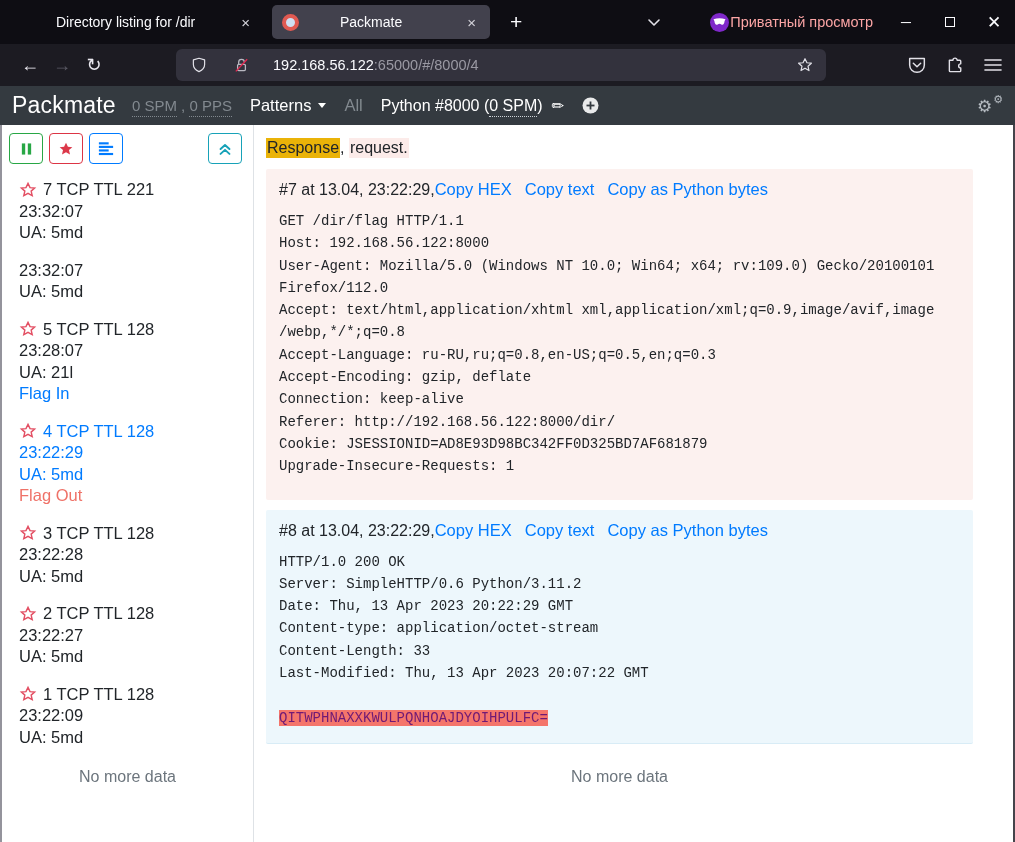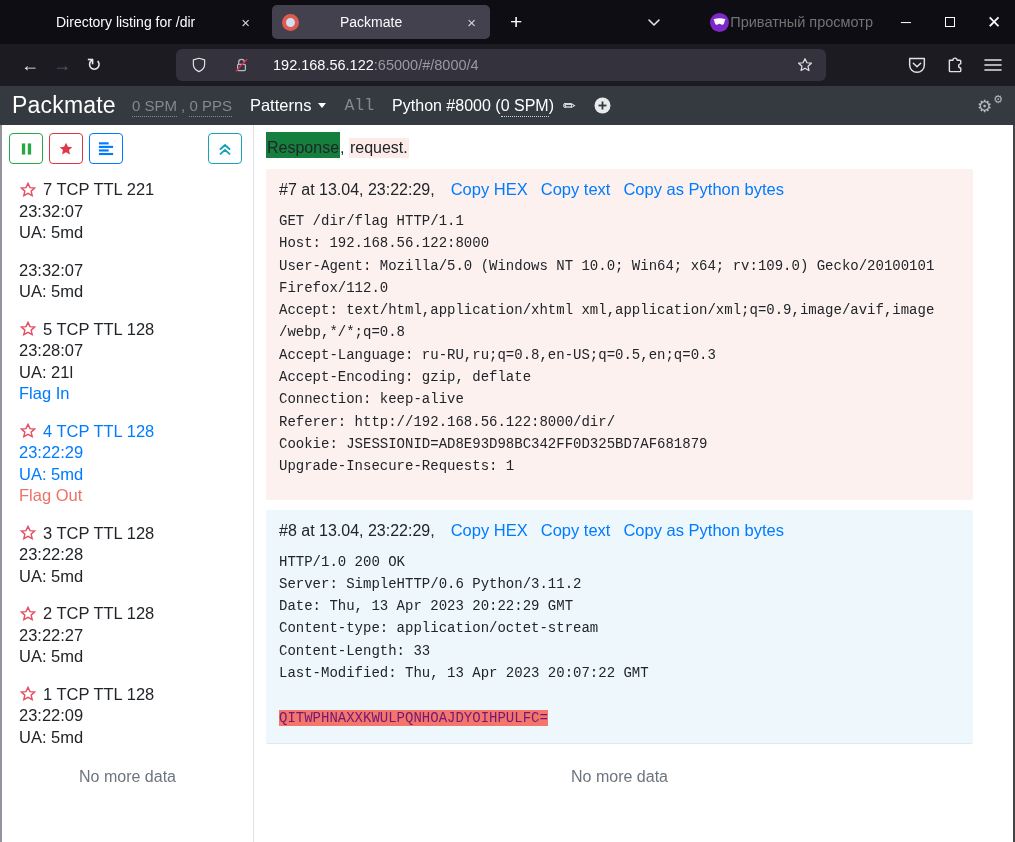--- a/index.html
+++ b/index.html
@@ -14,21 +14,21 @@
     color:#fbfbfe; font-size:14px; padding:0 10px;gap:32px; }
   .tab .tab-title { flex:1; white-space:nowrap; overflow:hidden; }
   .tab-close { color:#d4d3da; font-size:15px; margin-left:10px; padding:0 4px; }
   .tab-inactive { width:246px; padding-left:38px; }
   .tab-active { width:218px; background:#42414d; margin-left:8px; }
   .favicon { width:17px; height:17px; border-radius:50%; background:#cfe0f2;
     border:4px solid #e05a52; margin-right:9px; flex:none; }
   .newtab-btn { color:#fbfbfe; font-size:21px; font-weight:300; margin-left:14px; padding:0 6px; }
   .tabs-chevron { margin-left:118px; display:flex; align-items:center; }
   .private-badge { margin-left:auto; display:flex; align-items:center; gap:1px;
-    color:#737373; font-size:14.5px; margin-right:26px; }
+    color:#fca5a5; font-size:14.5px; margin-right:26px; }
   .mask-badge { width:19px; height:19px; border-radius:50%; background:#7f28c9;
     display:flex; align-items:center; justify-content:center; }
   .win-controls { display:flex; align-items:center; gap:30px; color:#fbfbfe; }
   .wc { width:14px; text-align:center; font-size:14px; }
   .wc-box { width:10px; height:10px; border:1.4px solid #fbfbfe; display:inline-block; }
   .wc-close { font-size:17px; }
 
   .toolbar { position:absolute; top:44px; left:0; width:1015px; height:42px;
     background:#1c1b22; display:flex; align-items:center; padding:0 12px 0 14px; }
   .nav-ico { width:32px; text-align:center; font-size:18px; color:#e8e7ee; }
@@ -46,21 +46,21 @@
   .navbar { position:absolute; top:86px; left:0; width:1015px; height:39px;
     background:#343a40; display:flex; align-items:center; padding:0 12px; }
   .brand { color:#fff; font-size:23px; letter-spacing:.2px; margin-right:16px; }
   .nav-muted { color:#82898f; font-size:15px; }
   .dotted { border-bottom:1px dotted #82898f; padding-bottom:2px; }
   .dotted-w { border-bottom:1px dotted #cfd4d9; padding-bottom:2px; }
   .nav-stats { margin-right:14px; }
   .nav-patterns { color:#fff; font-size:16.5px; margin-left:4px; display:flex; align-items:center; }
   .caret { display:inline-block; width:0; height:0; border-left:4.5px solid transparent;
     border-right:4.5px solid transparent; border-top:5px solid #fff; margin-left:7px; }
-  .nav-all { margin-left:18px; font-size:16.5px;font-family:Liberation Mono, monospace; }
+  .nav-all { margin-left:18px; font-size:16.5px; }
   .nav-capture { color:#fff; font-size:16px; margin-left:18px; }
   .pencil-ico { color:#fff; font-size:15px; margin-left:9px; }
   .plus-circle { margin-left:18px; display:flex; }
   .cogs { margin-left:auto; color:#b4bac0; position:relative; width:26px; height:22px; }
   .cogs .g1 { font-size:17px; position:absolute; left:0; top:1px; }
   .cogs .g2 { font-size:11px; position:absolute; right:0; top:-2px; }
 
   
   .content { position:absolute; top:125px; left:0; width:1015px; height:717px;
     display:flex; border-left:2px solid #94939c; border-right:2px solid #45444b; background:#fff; }
@@ -81,28 +81,28 @@
   .stream-title, .stream-time, .stream-ua { display:block; }
   .stream-flag.in { color:#007bff; }
   .stream-flag.out { color:#ef7268; }
   .stream-item.selected .stream-title,
   .stream-item.selected .stream-time,
   .stream-item.selected .stream-ua { color:#007bff; }
   .no-more { color:#6c757d; font-size:16px; text-align:center; margin-top:20px; }
 
   .main { flex:1; padding:14px 40px 0 12px; }
   .legend { font-size:16px; color:#212529; margin-bottom:12px; }
-  .legend .chip-response { background:#15803d; padding:7px 1px 2px; }
+  .legend .chip-response { background:#eab308; padding:1px 1px 2px; }
   .legend .chip-request { background:#fcebe9; padding:1px 1px 2px; }
   .packet-card { border-radius:2px; padding:11px 14px 22px 13px; margin-bottom:10px; }
   .packet-card.request { background:#fcf1ef; }
   .packet-card.response { background:#edf7fc; border-bottom:1px solid #d8ecf6; padding-bottom:14px; }
   .packet-head { font-size:16px; color:#212529; margin-bottom:11px; }
   .copy-link { color:#007bff; margin-left:13px; cursor:pointer; font-size:16.5px; }
-  .copy-link:first-of-type { margin-left:16px; }
+  .copy-link:first-of-type { margin-left:0; }
   .packet-body { font-family:"Liberation Mono", monospace; font-size:14px;
     line-height:22.3px; color:#212529; white-space:pre; }
   .flag-highlight { background:#f4756b; color:#701a75; }
   .main .no-more { margin-top:24px; }
 </style>
 </head>
 <body>
 
 <div class="window">
 

